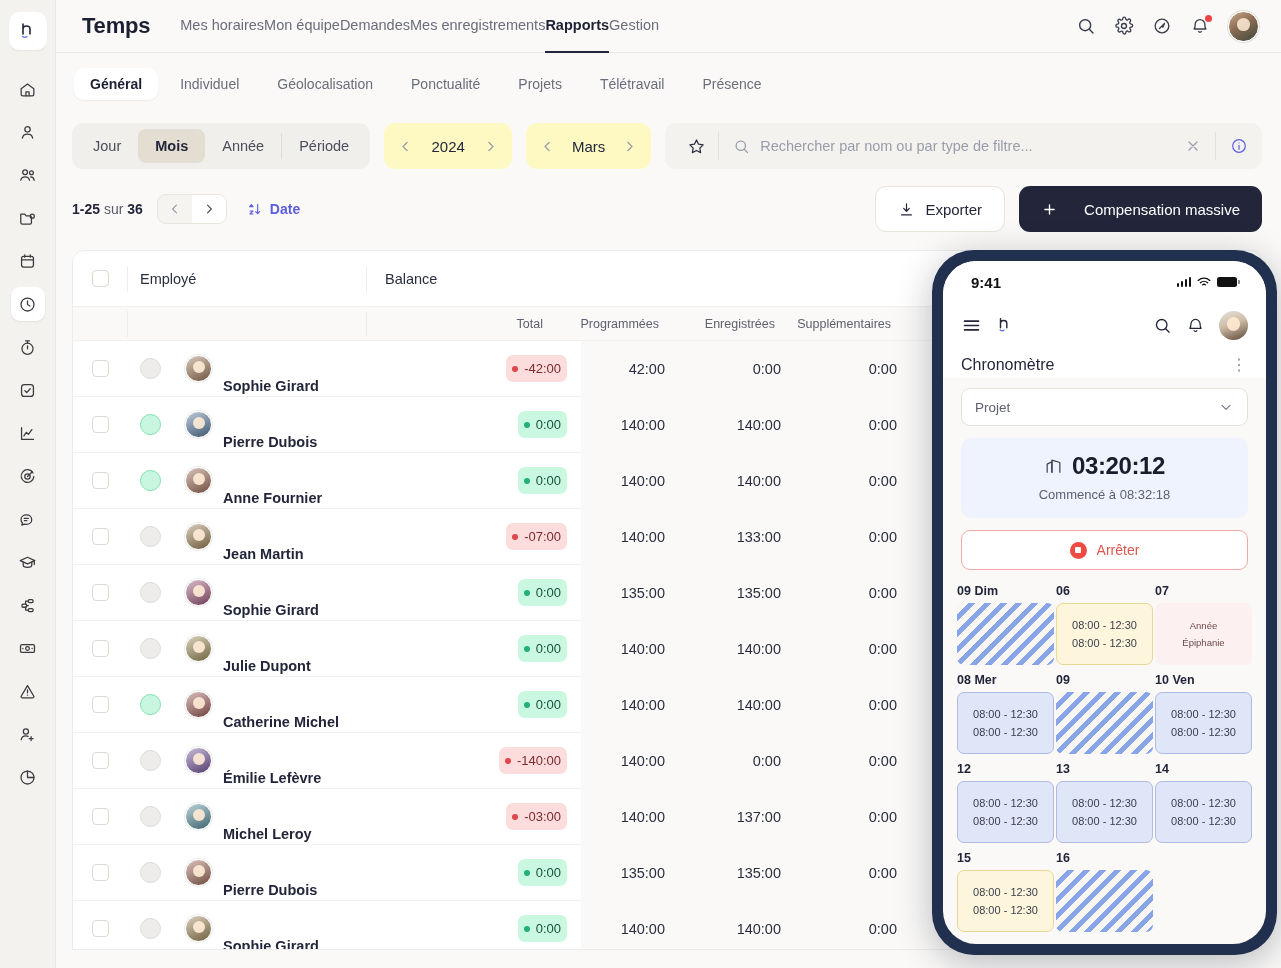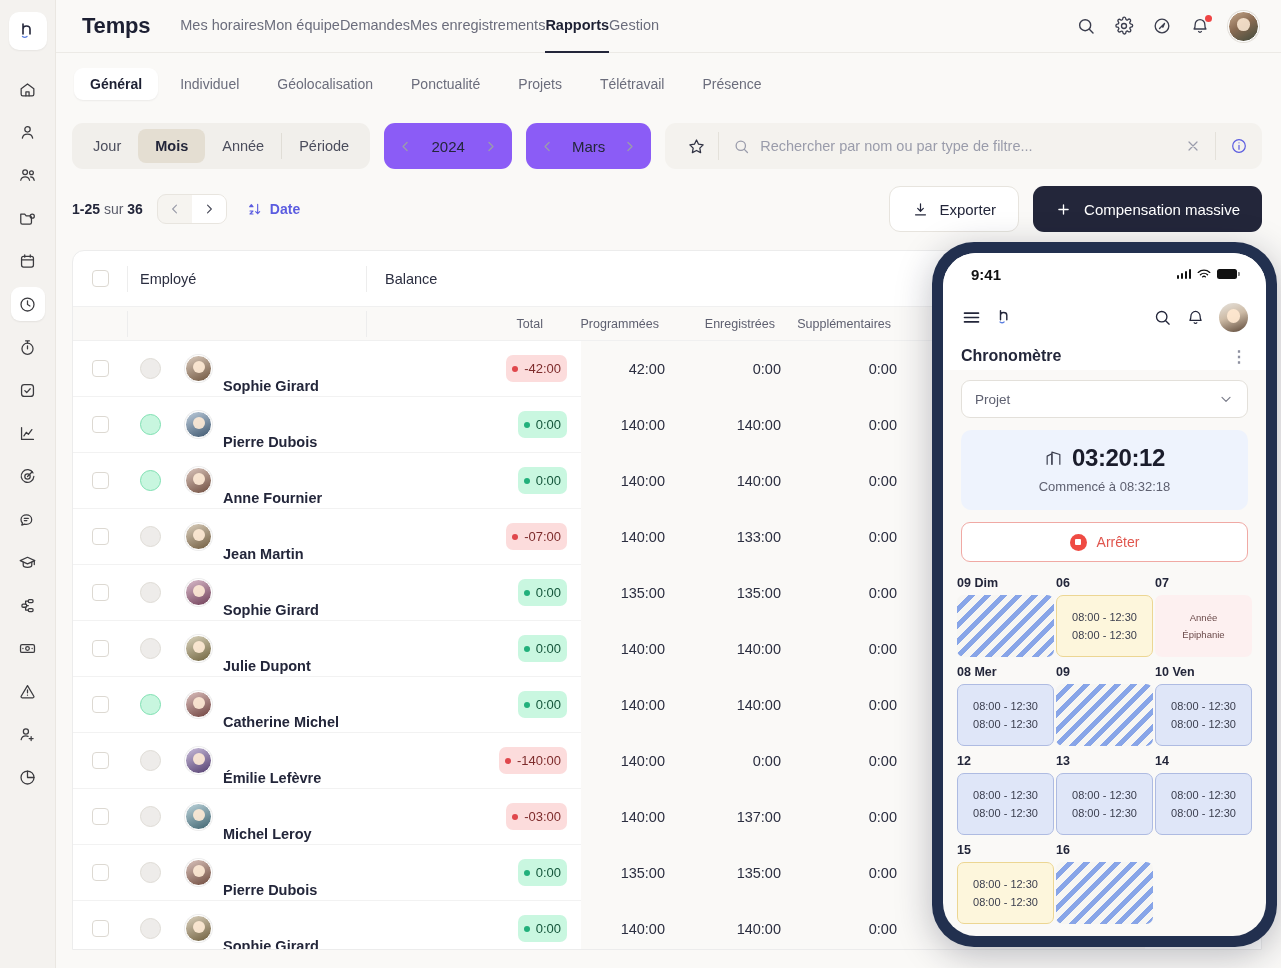--- a/index.html
+++ b/index.html
@@ -87,21 +87,21 @@
     align-items: center;
   }
   .seg {
     font-size: 14.5px; color: #4b4d5c; padding: 9px 17px; border-radius: 8px;
   }
   .seg.active { background: #e4ded2; color: #23263a; font-weight: bold; }
   .seg-sep { width: 1px; height: 26px; background: #e0ddd6; }
 
   .stepper {
     display: flex; align-items: center; justify-content: space-between;
-    background: #8b5cf6; border-radius: 11px; height: 46px; padding: 0 14px; gap: 14px;
+    background: #fef9c3; border-radius: 11px; height: 46px; padding: 0 14px; gap: 14px;
   }
   .stepper .val { font-size: 15px; color: #23263a; }
   .chev { color: #9b9daa; display: flex; }
 
   #search-wrap {
     display: flex; align-items: center; background: #f4f2ee; border-radius: 11px;
     height: 46px; flex: 1; min-width: 0; padding-left: 10px;
   }
   #fav-star { padding: 0 12px; color: #2f3142; display: flex; }
   #search-divider { width: 1px; height: 28px; background: #e4e1da; }
@@ -125,21 +125,21 @@
   .pager-btn { width: 34px; display: flex; align-items: center; justify-content: center; color: #9b9daa; }
   .pager-btn.enabled { background: #ffffff; color: #4b4d5c; }
   #sort-ctl { margin-left: 20px; display: flex; align-items: center; gap: 7px; color: #5b5ce0; font-size: 14px; font-weight: bold; }
   #right-actions { margin-left: auto; display: flex; align-items: center; gap: 14px; }
   #export-btn {
     display: flex; align-items: center; gap: 10px; background: #ffffff;
     border: 1px solid #e7e4de; border-radius: 11px; height: 46px; padding: 0 22px;
     font-size: 15px; color: #23263a;
   }
   #mass-btn {
-    display: flex; align-items: center; gap: 12px; background: #23263a; color: #ffffff;
+    display: flex; align-items: center; gap: 26px; background: #23263a; color: #ffffff;
     border-radius: 11px; height: 46px; padding: 0 22px; font-size: 15px;
   }
 
   
   #table-card {
     position: absolute; left: 72px; top: 250px; width: 1190px; height: 700px;
     background: #ffffff; border: 1px solid #ececec; border-radius: 12px 12px 0 0;
     overflow: hidden;
   }
   #thead-main { display: flex; height: 56px; align-items: center; border-bottom: 1px solid #f0f0f0; }
@@ -183,21 +183,21 @@
     font-size: 13px; border-radius: 7px; padding: 6px 6px; margin-left: 36px;
   }
   .badge.pos { background: #c9f7e0; color: #14553a; }
   .badge.neg { background: #fcdcdc; color: #7d2b2b; }
   .bdot { width: 6px; height: 6px; border-radius: 50%; }
   .badge.pos .bdot { background: #21b07b; }
   .badge.neg .bdot { background: #e0474c; }
 
   
   #phone {
-    position: absolute; left: 932px; top: 242px; width: 345px; height: 705px;
+    position: absolute; left: 932px; top: 250px; width: 345px; height: 705px;
     background: #22304f; border-radius: 42px; padding: 11px;
     box-shadow: 0 8px 36px rgba(20,26,45,.28);
   }
   #phone-screen {
     width: 100%; height: 100%; background: #faf9f7; border-radius: 33px; overflow: hidden;
     position: relative;
   }
   #phone-status {
     height: 42px; display: flex; align-items: center; justify-content: space-between;
     padding: 0 26px 0 28px; background: #ffffff;
@@ -212,21 +212,21 @@
   .ph-avatar {
     width: 29px; height: 29px; border-radius: 50%;
     background: linear-gradient(160deg,#e8e4de 0%,#cdbba6 45%,#5b4636 100%);
     position: relative; overflow: hidden;
   }
   .ph-avatar::after {
     content:""; position:absolute; left:26%; top:22%; width:48%; height:48%;
     border-radius:50%; background: rgba(255,232,208,.92);
   }
   #chrono-row {
-    display: flex; align-items: flex-start; padding: 8px 18px 4px 18px; background: #ffffff; font-weight: bold;
+    display: flex; align-items: flex-end; padding: 8px 18px 4px 18px; background: #ffffff;
   }
   #chrono-title { font-size: 16px; color: #23263a; }
   #chrono-kebab { margin-left: auto; color: #8e90a0; font-size: 16px; letter-spacing: 1px; }
   #project-select {
     margin: 10px 18px 0 18px; height: 38px; border: 1px solid #e3e0da; border-radius: 9px;
     display: flex; align-items: center; padding: 0 13px; background: #ffffff;
   }
   #project-select .lbl { font-size: 13.5px; color: #5e6070; }
   #timer-card {
     margin: 12px 18px 0 18px; background: #eef3fd; border-radius: 10px;

